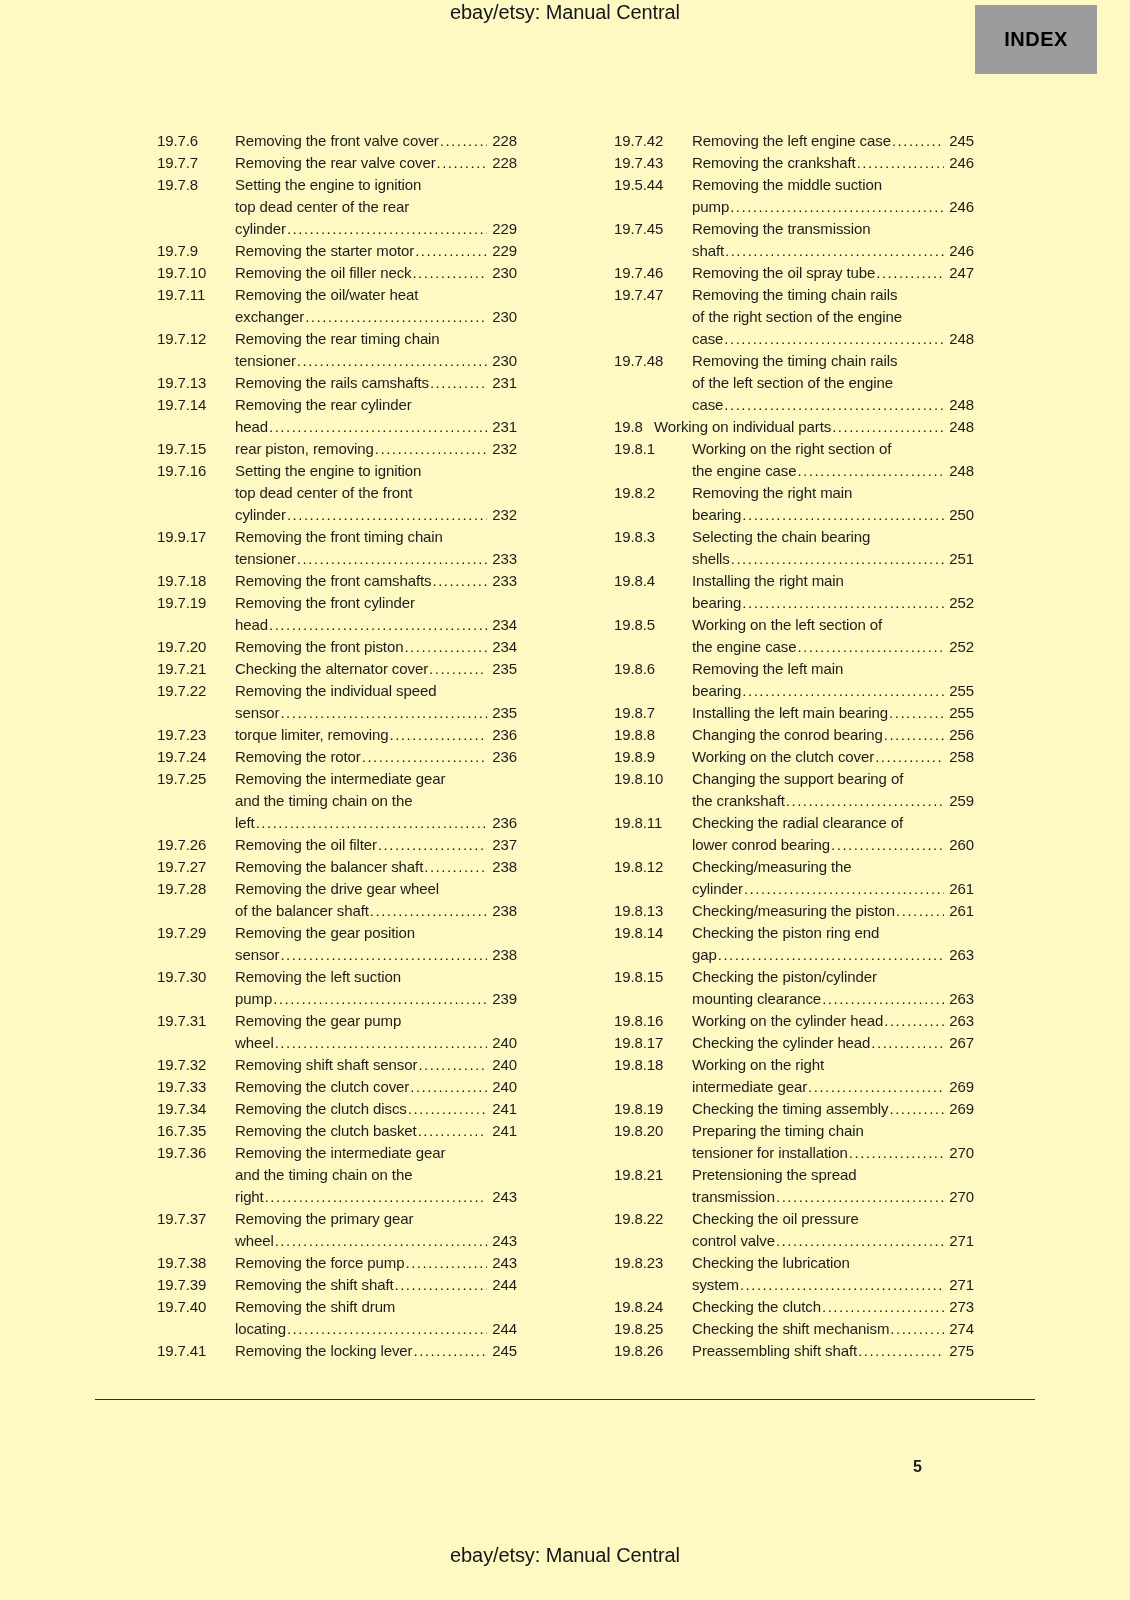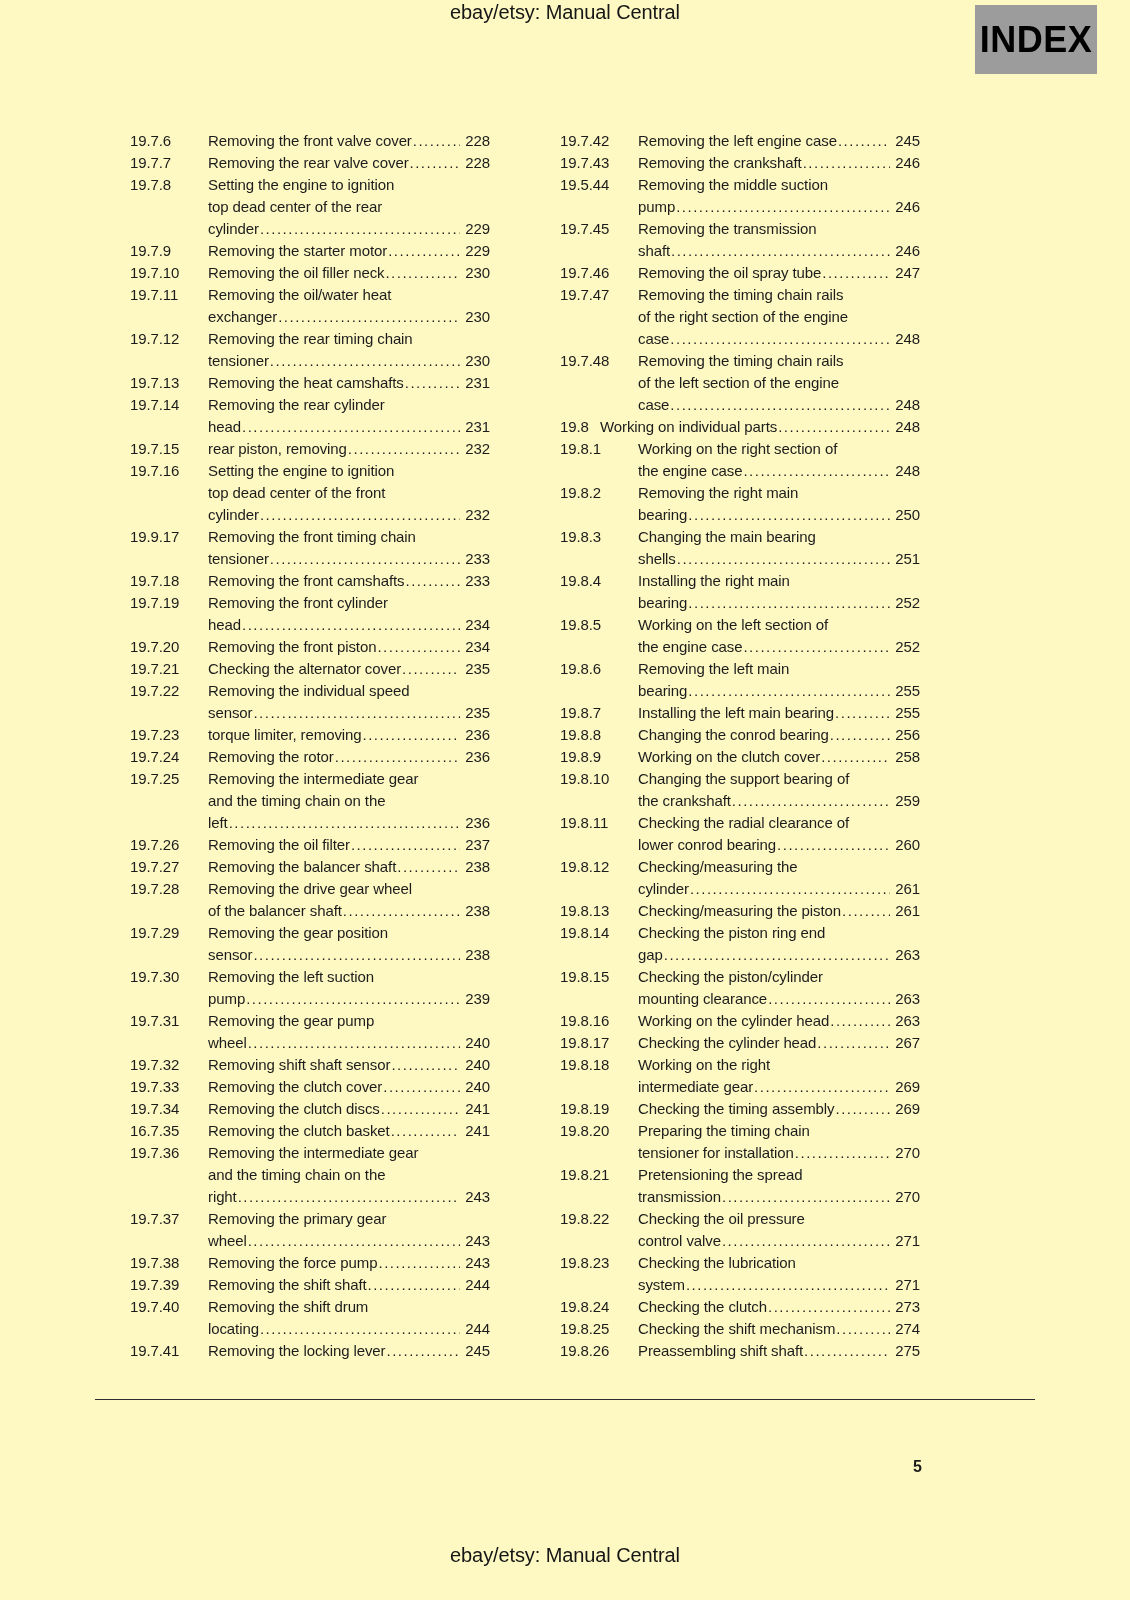--- a/index.html
+++ b/index.html
@@ -27,33 +27,33 @@
     top: 5px;
     right: 33px;
     width: 122px;
     height: 69px;
     background: #9c9c9c;
     display: flex;
     align-items: center;
     justify-content: center;
   }
   .index-box span {
-    font-size: 36px;
+    font-size: 20px;
     font-weight: bold;
     letter-spacing: 0.5px;
     color: #000000;
   }
   .toc {
     position: absolute;
     top: 130px;
     left: 130px;
     display: flex;
     gap: 70px;
   }
-  .col { width: 360px; }
+  .col { width: 360px; margin-left: 27px; }
   .entry {
     display: flex;
     font-size: 15px;
     line-height: 22px;
     letter-spacing: -0.1px;
   }
   .num { flex: 0 0 78px; }
   .entry.level2 .num { flex: 0 0 40px; }
   .body { flex: 1 1 auto; min-width: 0; }
   .tline { display: block; }
@@ -184,21 +184,21 @@
               <span class="ttext">tensioner</span>
               <span class="dots">........................................................................................................................</span>
               <span class="page">230</span>
             </div>
           </div>
         </div>
         <div class="entry">
           <span class="num">19.7.13</span>
           <div class="body">
             <div class="tline last">
-              <span class="ttext">Removing the heat camshafts</span>
+              <span class="ttext">Removing the rails camshafts</span>
               <span class="dots">........................................................................................................................</span>
               <span class="page">231</span>
             </div>
           </div>
         </div>
         <div class="entry">
           <span class="num">19.7.14</span>
           <div class="body">
             <div class="tline">Removing the rear cylinder</div>
             <div class="tline last">
@@ -599,21 +599,21 @@
             <div class="tline last">
               <span class="ttext">bearing</span>
               <span class="dots">........................................................................................................................</span>
               <span class="page">250</span>
             </div>
           </div>
         </div>
         <div class="entry">
           <span class="num">19.8.3</span>
           <div class="body">
-            <div class="tline">Changing the main bearing</div>
+            <div class="tline">Selecting the chain bearing</div>
             <div class="tline last">
               <span class="ttext">shells</span>
               <span class="dots">........................................................................................................................</span>
               <span class="page">251</span>
             </div>
           </div>
         </div>
         <div class="entry">
           <span class="num">19.8.4</span>
           <div class="body">

